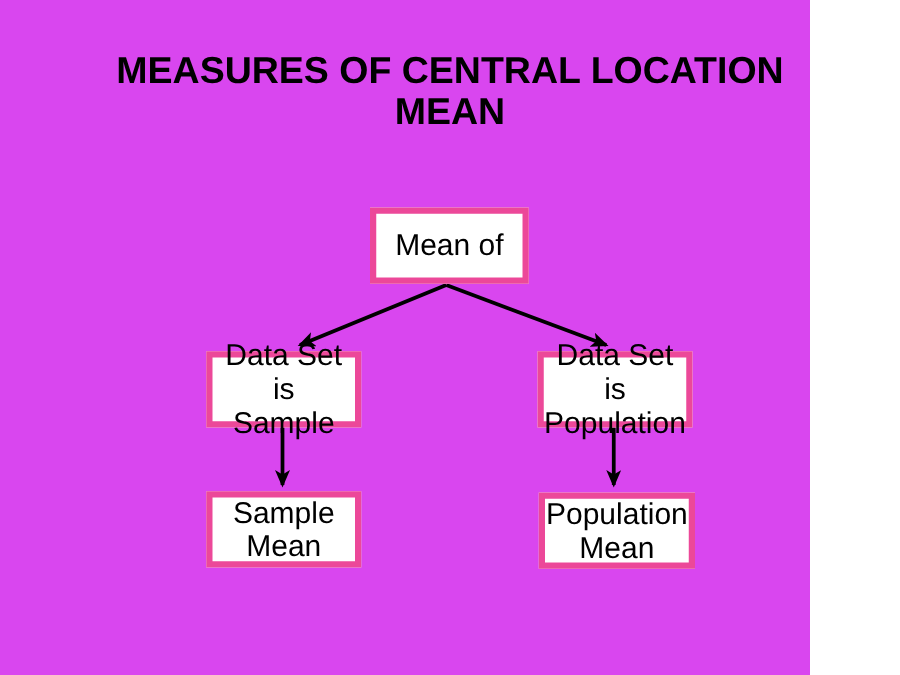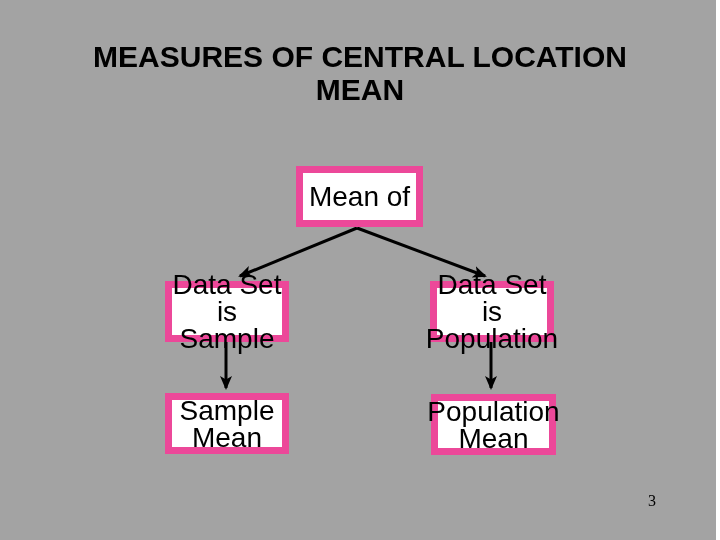--- a/index.html
+++ b/index.html
@@ -2,48 +2,48 @@
 <html><head>
 <meta charset="utf-8">
 <style>
   html, body {
     margin: 0;
     padding: 0;
     background: #ffffff;
   }
   .slide {
     position: relative;
-    width: 716px;
+    width: 648px;
     height: 540px;
-    background: #a3a3a3;
+    background: #d946ef;
     overflow: hidden;
     font-family: "Liberation Sans", sans-serif;
     color: #000000;
   }
   .title {
     position: absolute;
     top: 40px;
     left: 0;
     width: 720px;
     text-align: center;
     font-weight: bold;
     font-size: 30px;
     line-height: 33px;
     color: #000000;
   }
   .node {
     position: absolute;
     box-sizing: border-box;
-    border: 7px solid #ec4899;
+    border: 5px solid #ec4899;
     background: #ffffff;
     display: flex;
     flex-direction: column;
     align-items: center;
     justify-content: center;
-    font-size: 28px;
+    font-size: 24px;
     line-height: 27px;
     text-align: center;
     color: #000000;
   }
   .node-root        { left: 296px; top: 166px; width: 127px; height: 61px; }
   .node-sample      { left: 165px; top: 281px; width: 124px; height: 61px; }
   .node-population  { left: 430px; top: 281px; width: 124px; height: 61px; }
   .node-sample-mean     { left: 165px; top: 393px; width: 124px; height: 61px; }
   .node-population-mean { left: 431px; top: 394px; width: 125px; height: 61px; }
   .arrows {

